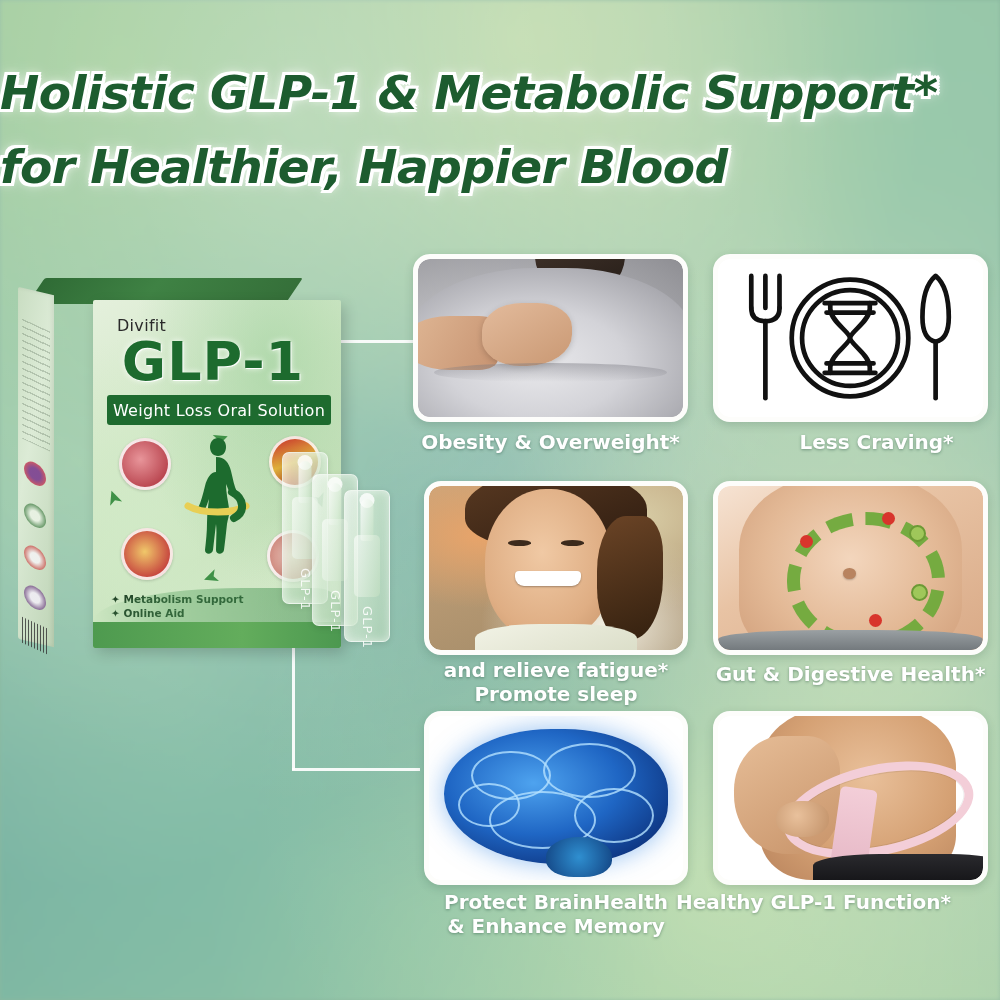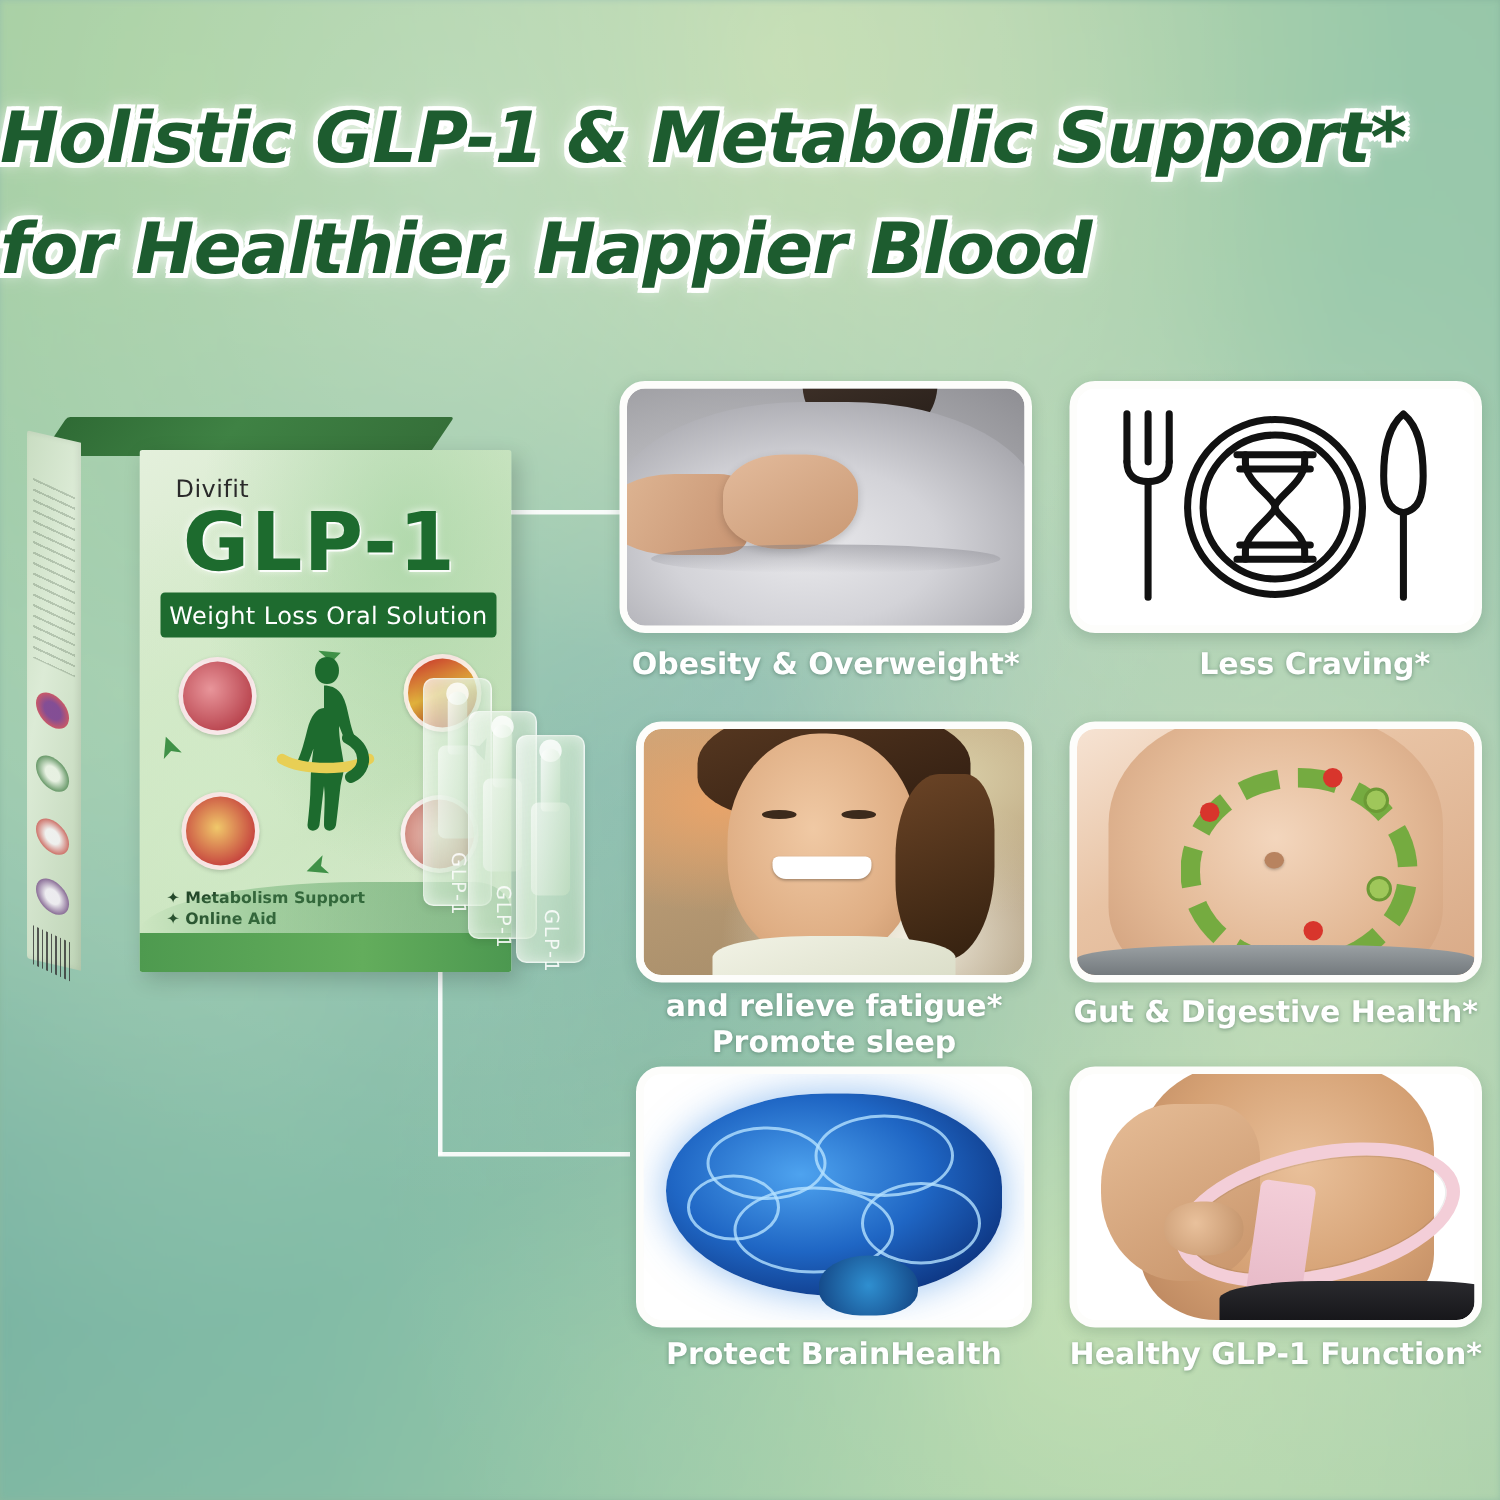--- a/index.html
+++ b/index.html
@@ -411,29 +411,30 @@
         <div class="gyr" style="left:44%;top:10%;width:40%;height:38%;"></div>
         <div class="gyr" style="left:20%;top:46%;width:46%;height:40%;"></div>
         <div class="gyr" style="left:58%;top:44%;width:34%;height:38%;"></div>
         <div class="gyr" style="left:6%;top:40%;width:26%;height:30%;"></div>
       </div>
       <div class="stem"></div>
     </div>
   </div>
   <div class="cap" style="left:420px;top:890px;width:272px;text-align:center;">
     <div>Protect BrainHealth</div>
+    <div>&amp; Enhance Memory</div>
   </div>
 
   <div class="card" style="left:713px;top:711px;width:275px;height:174px;">
     <div class="ph ph-tape">
       <div class="body"></div>
       <div class="arm"></div>
       <div class="tape"></div>
       <div class="tape2"></div>
       <div class="fist"></div>
       <div class="pants"></div>
     </div>
   </div>
-  <div class="cap" style="left:713px;top:890px;width:275px;">
+  <div class="cap" style="left:676px;top:890px;width:275px;">
     <div>Healthy GLP-1 Function*</div>
   </div>
 
 </div>
 
 </body></html>

